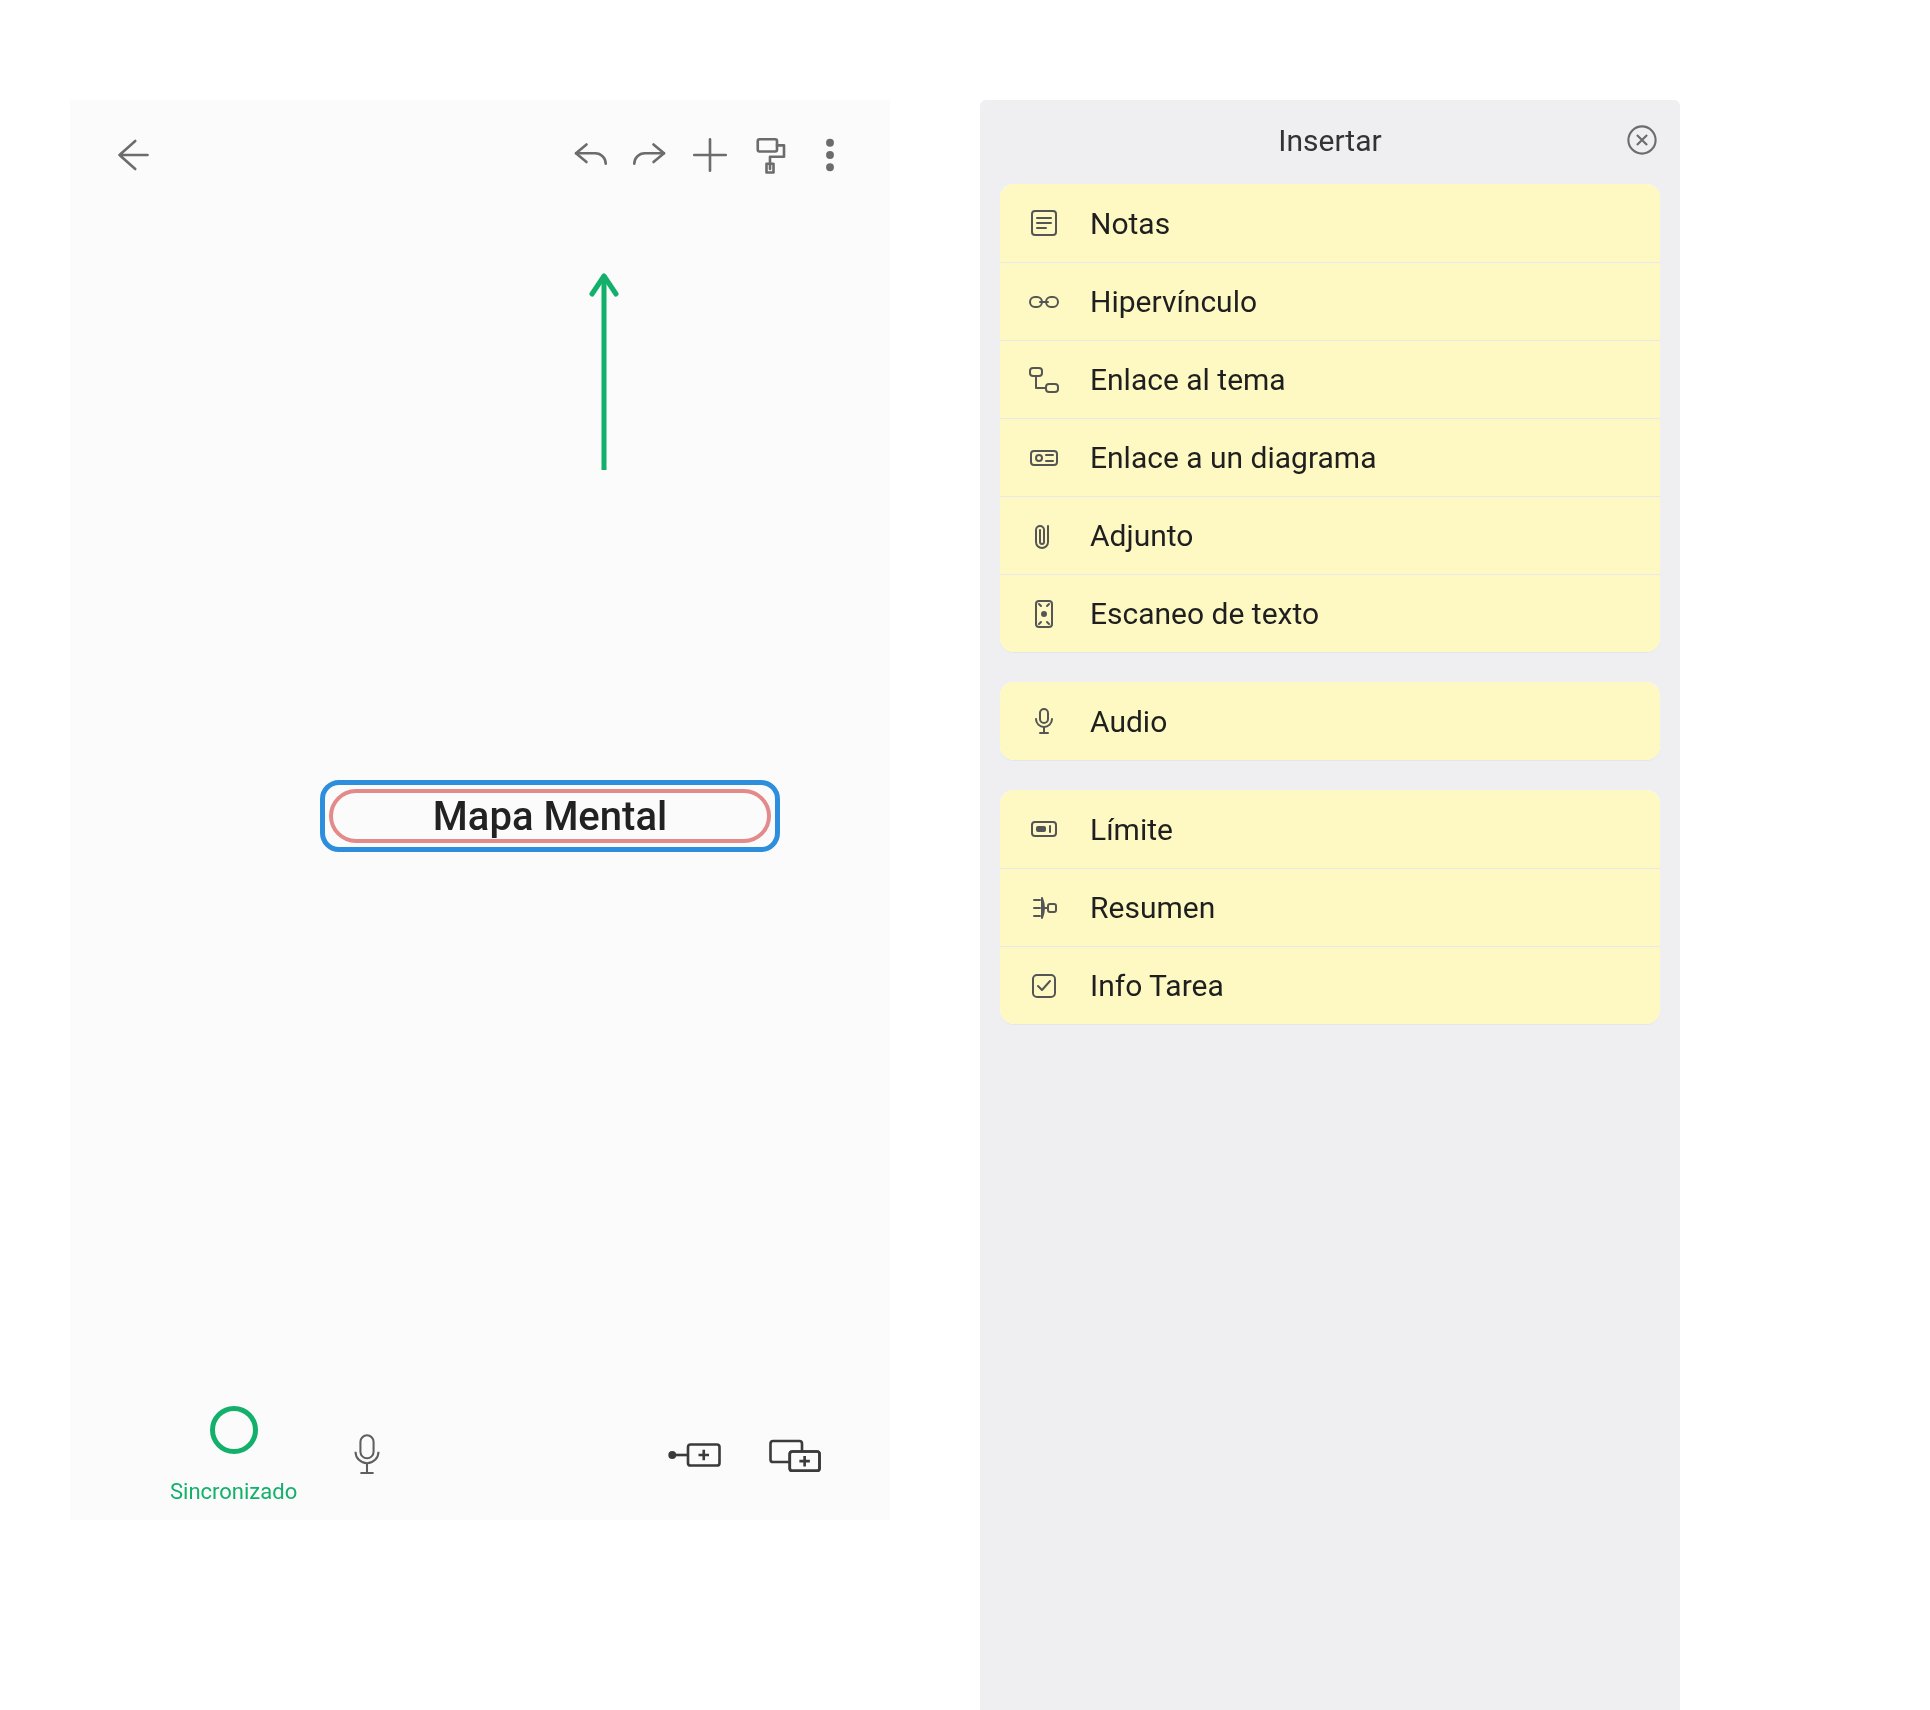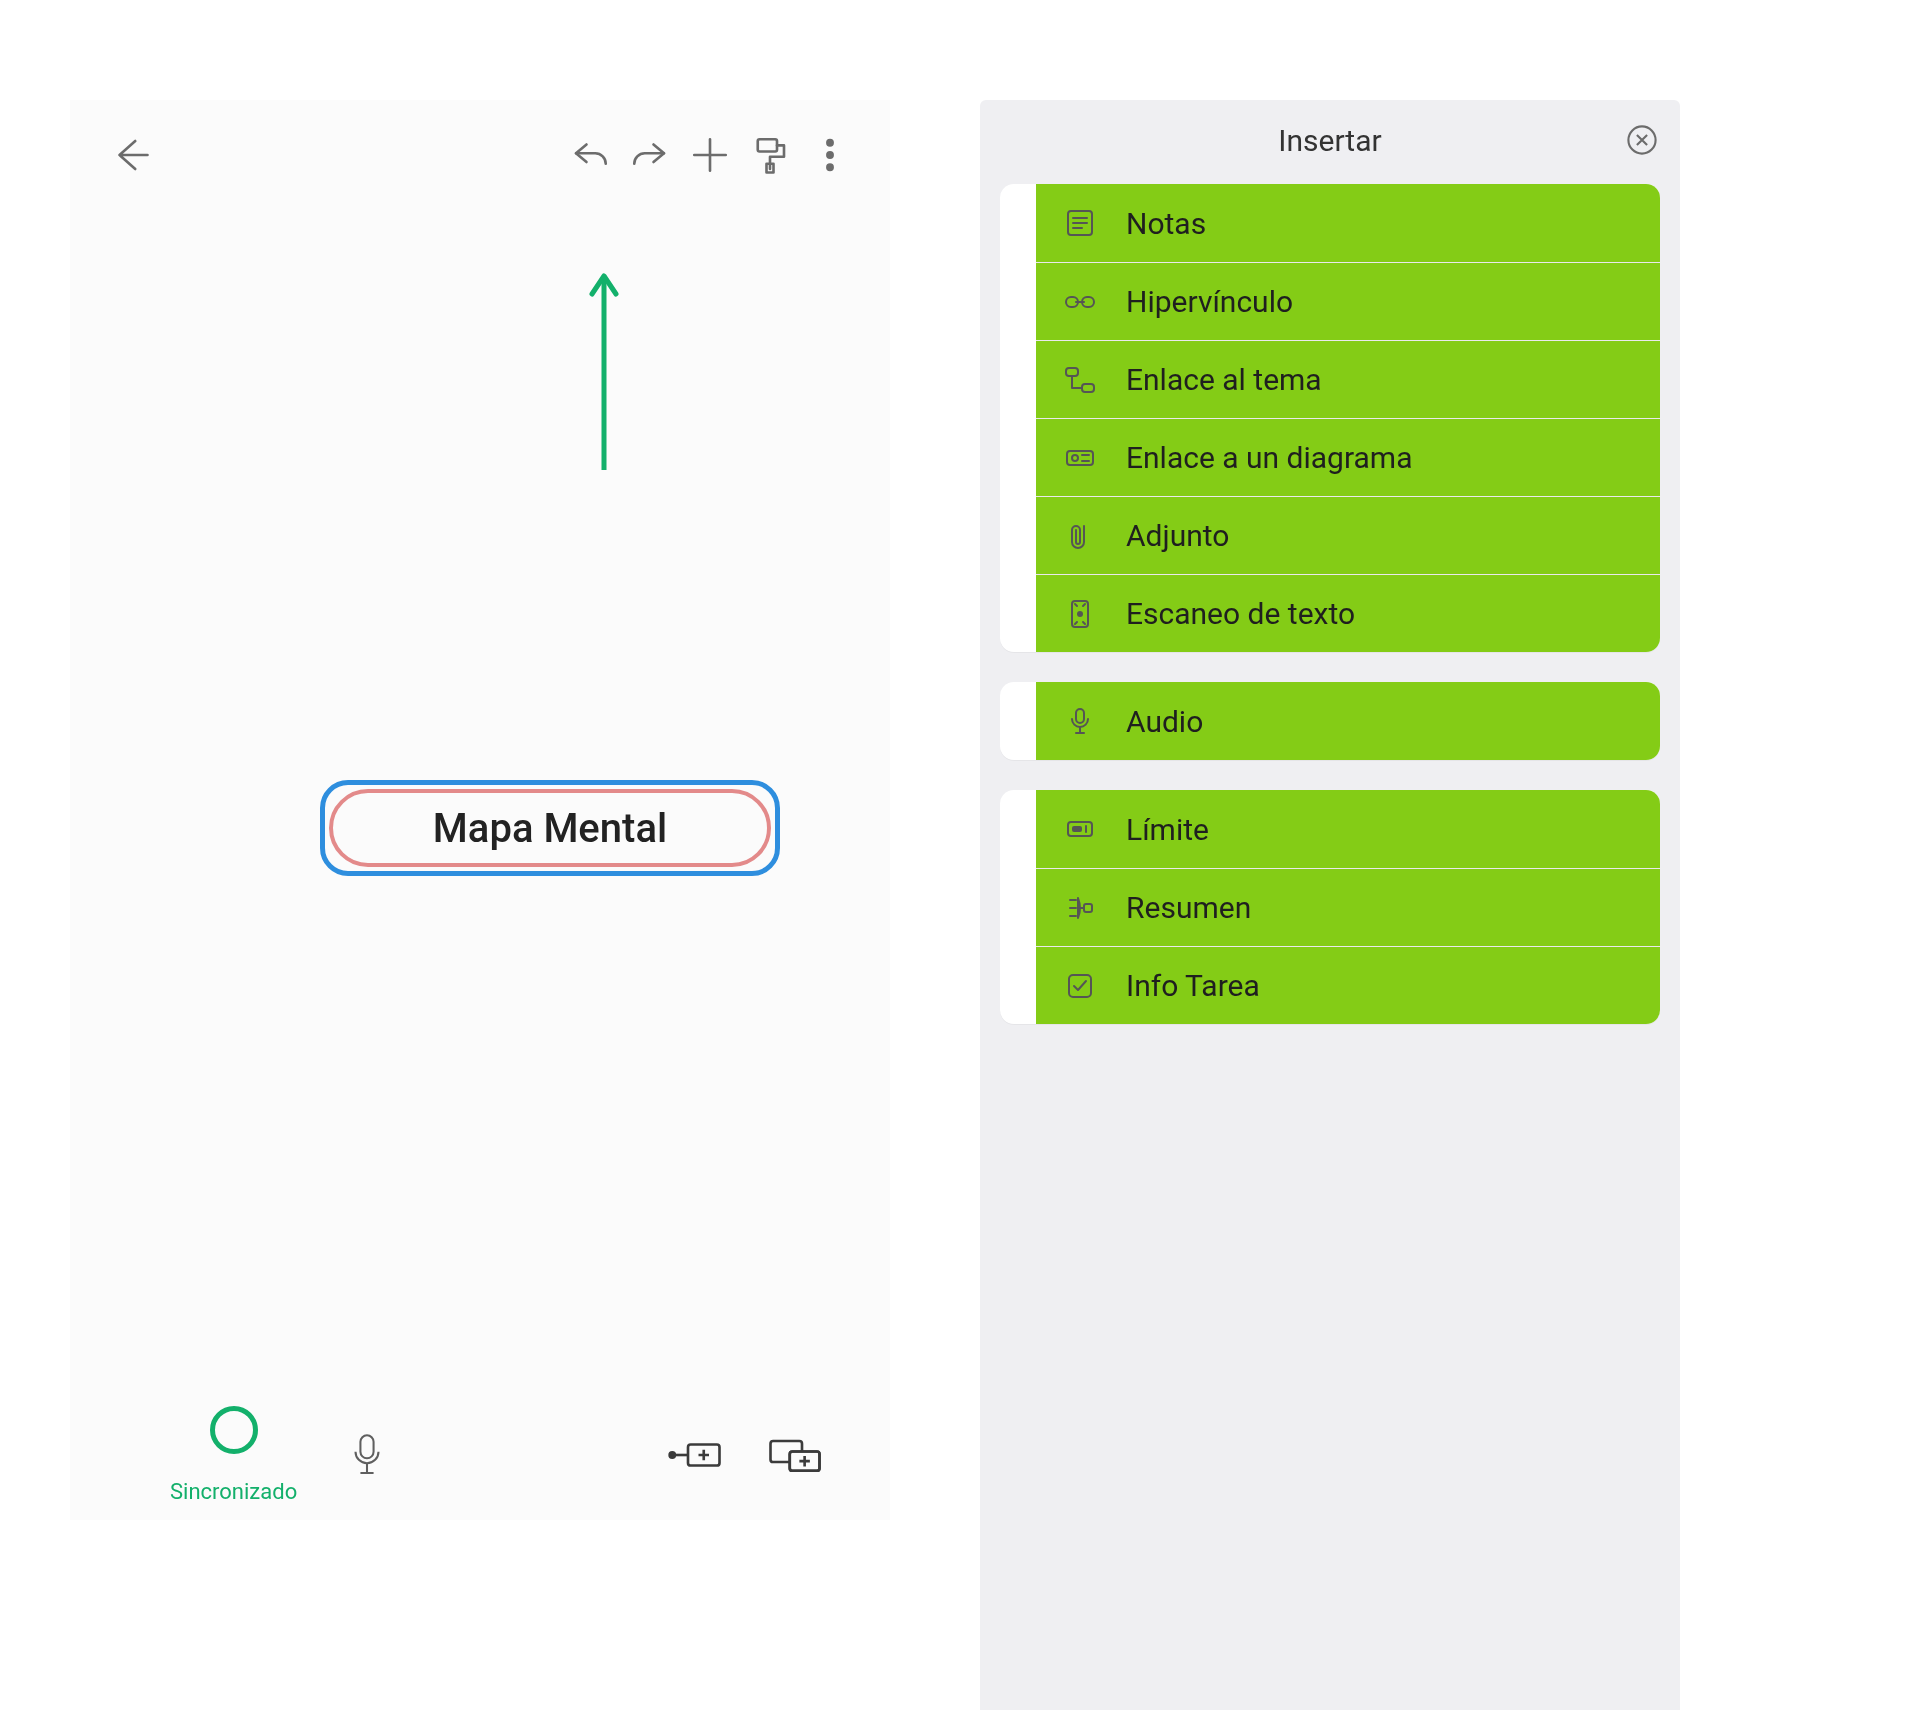--- a/index.html
+++ b/index.html
@@ -61,23 +61,23 @@
     pointer-events: none;
   }
   .arrow-hint svg { width: 40px; height: 200px; }
 
   
   .node {
     position: absolute;
     left: 250px;
     top: 680px;
     width: 460px;
-    height: 96px;
+    height: 72px;
     border: 5px solid #2e8ede;
-    border-radius: 28px;
+    border-radius: 19px;
     display: flex;
     align-items: center;
     justify-content: center;
     background: #fbfbfb;
   }
   .node-inner {
     position: absolute;
     inset: 4px;
     border: 4px solid #e38a8a;
     border-radius: 999px;
@@ -186,22 +186,21 @@
   }
   .group.first { margin-top: 4px; }
 
   .row {
     display: flex;
     align-items: center;
     height: 78px;
     padding: 0 26px;
     gap: 28px;
     cursor: pointer;
-    background: #84cc16;
-    margin-left: 36px;
+    background: #fef9c3;
   }
   .row + .row { border-top: 1.5px solid #e9e9ec; }
 
   .row .icon {
     width: 36px;
     height: 36px;
     display: flex;
     align-items: center;
     justify-content: center;
     color: #555;

